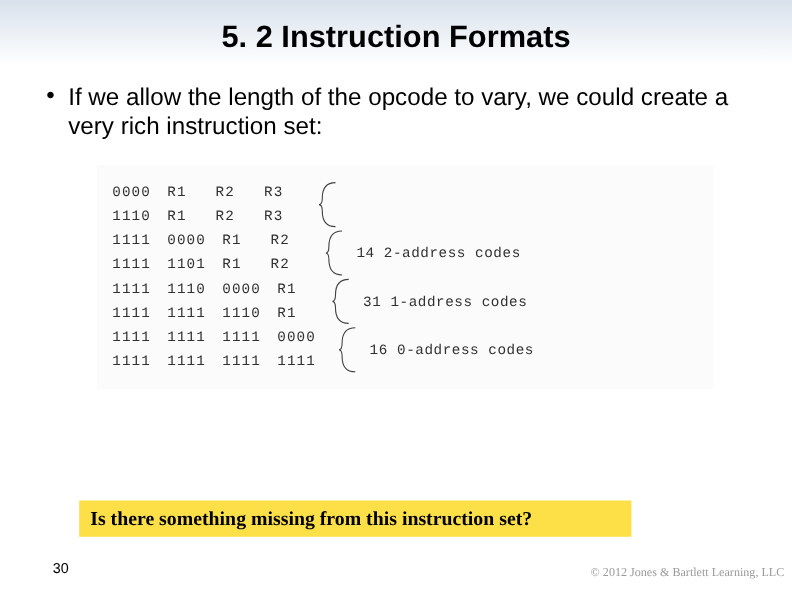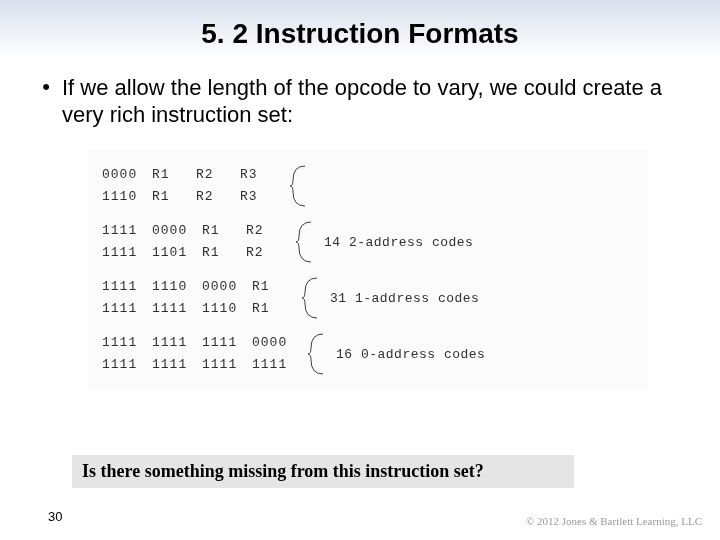--- a/index.html
+++ b/index.html
@@ -40,21 +40,21 @@
   }
   .diagram {
     background: #fbfbfb;
     width: 560px;
     padding: 14px 10px 14px 14px;
   }
   .grp {
     display: flex;
     align-items: stretch;
   }
-  .grp + .grp { margin-top: 12px; }
+  .grp + .grp { }
   .lines { flex: 0 0 auto; display: flex; flex-direction: column; justify-content: center; }
   .line {
     font-family: "Courier New", Courier, monospace;
     font-size: 13px;
     letter-spacing: 1px;
     color: #303030;
     white-space: pre;
     line-height: 22px;
     display: flex;
   }
@@ -80,38 +80,38 @@
     font-size: 13px;
     letter-spacing: 0.5px;
     color: #303030;
     padding-left: 8px;
   }
   .question-bar {
     position: absolute;
     left: 72px;
     bottom: 52px;
     width: 502px;
-    background: #e5e5e5;
+    background: #fde047;
     padding: 6px 10px;
     font-family: "Times New Roman", Times, serif;
     font-size: 18px;
     font-weight: bold;
     color: #000;
   }
   .page-num {
     position: absolute;
     left: 48px;
     bottom: 16px;
     font-size: 13px;
     color: #000;
     font-family: Arial, sans-serif;
   }
   .copyright {
     position: absolute;
-    right: 18px;
+    right: 7px;
     bottom: 12px;
     text-align: right;
     font-size: 11px;
     color: #9a9a9a;
     font-family: "Times New Roman", Times, serif;
     line-height: 13px;
     margin-left: 28px;
   }
 </style>
 </head>

